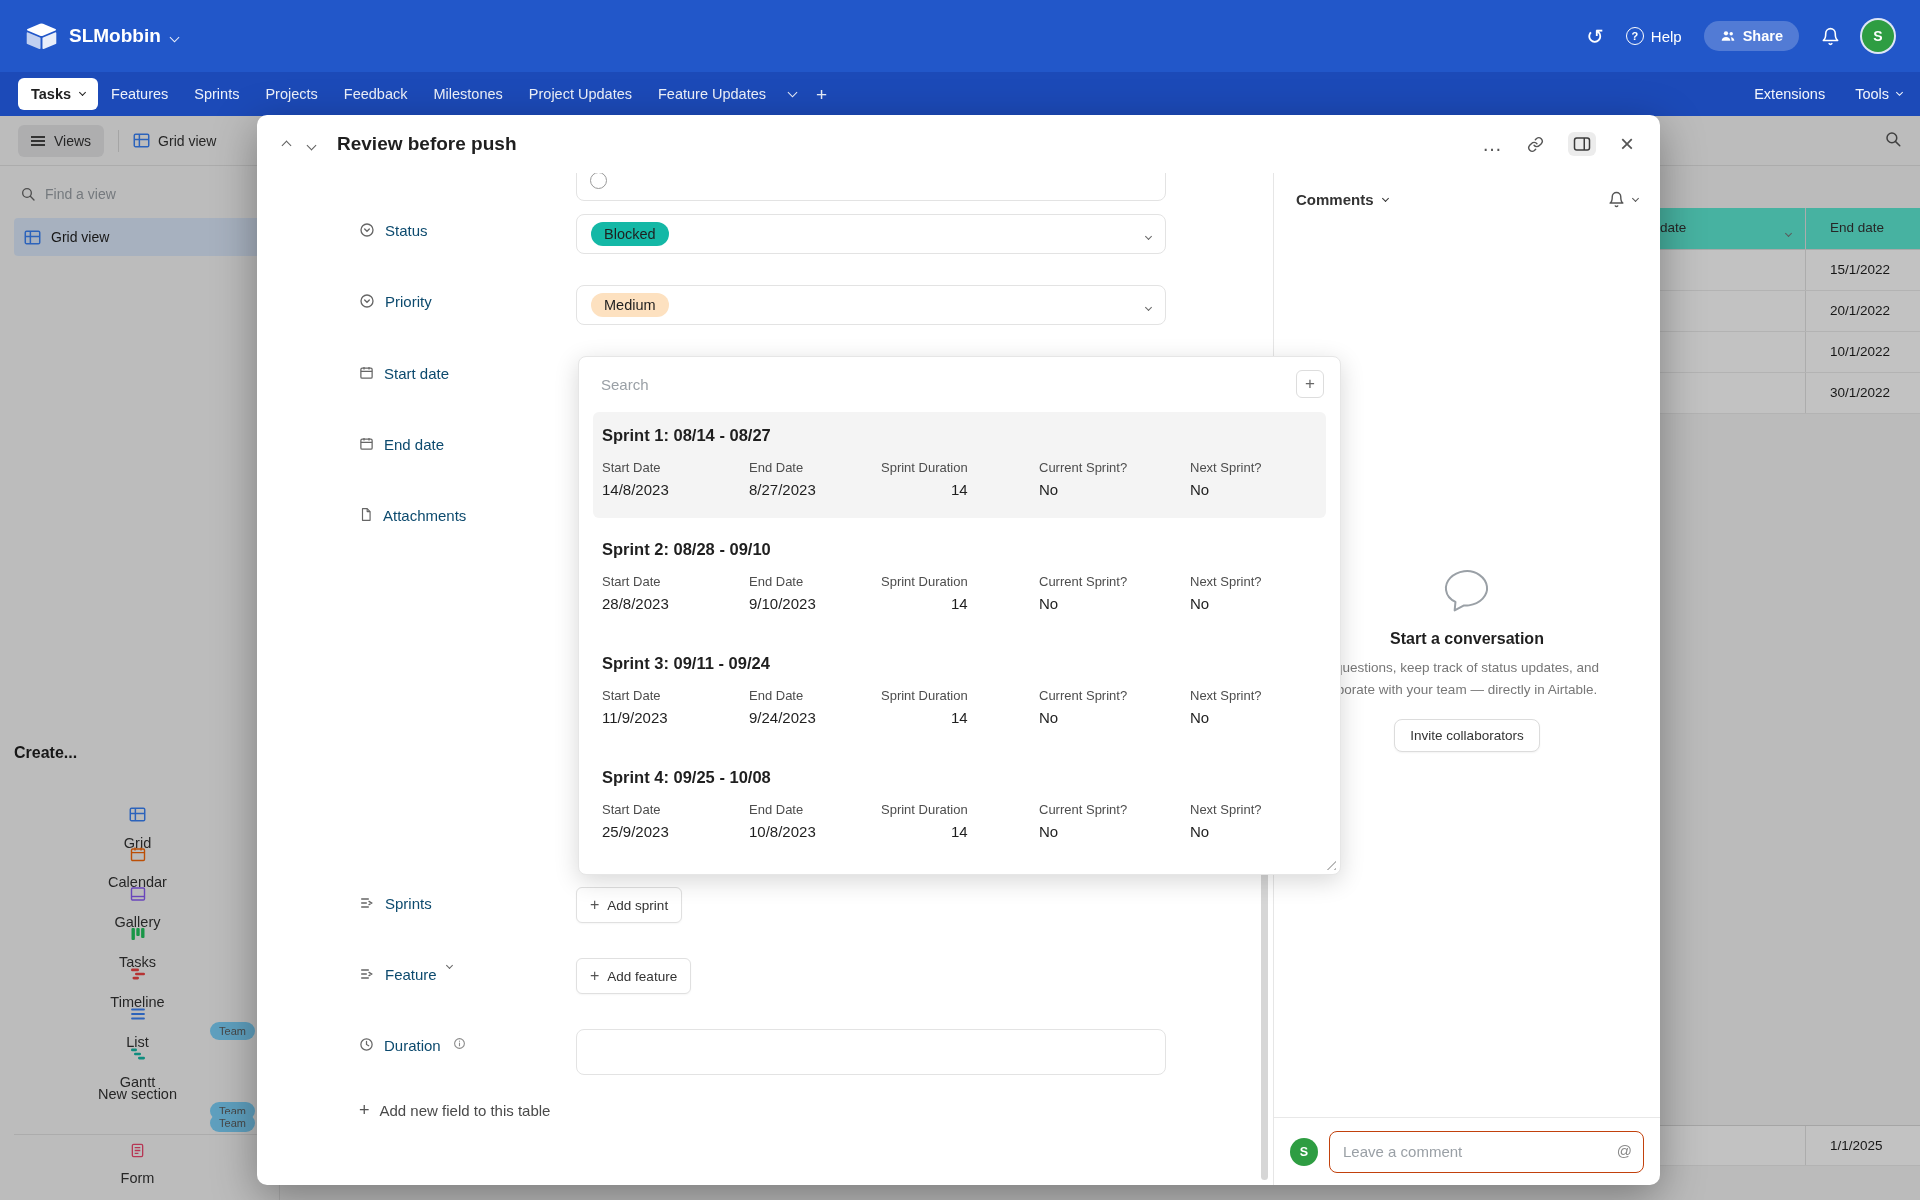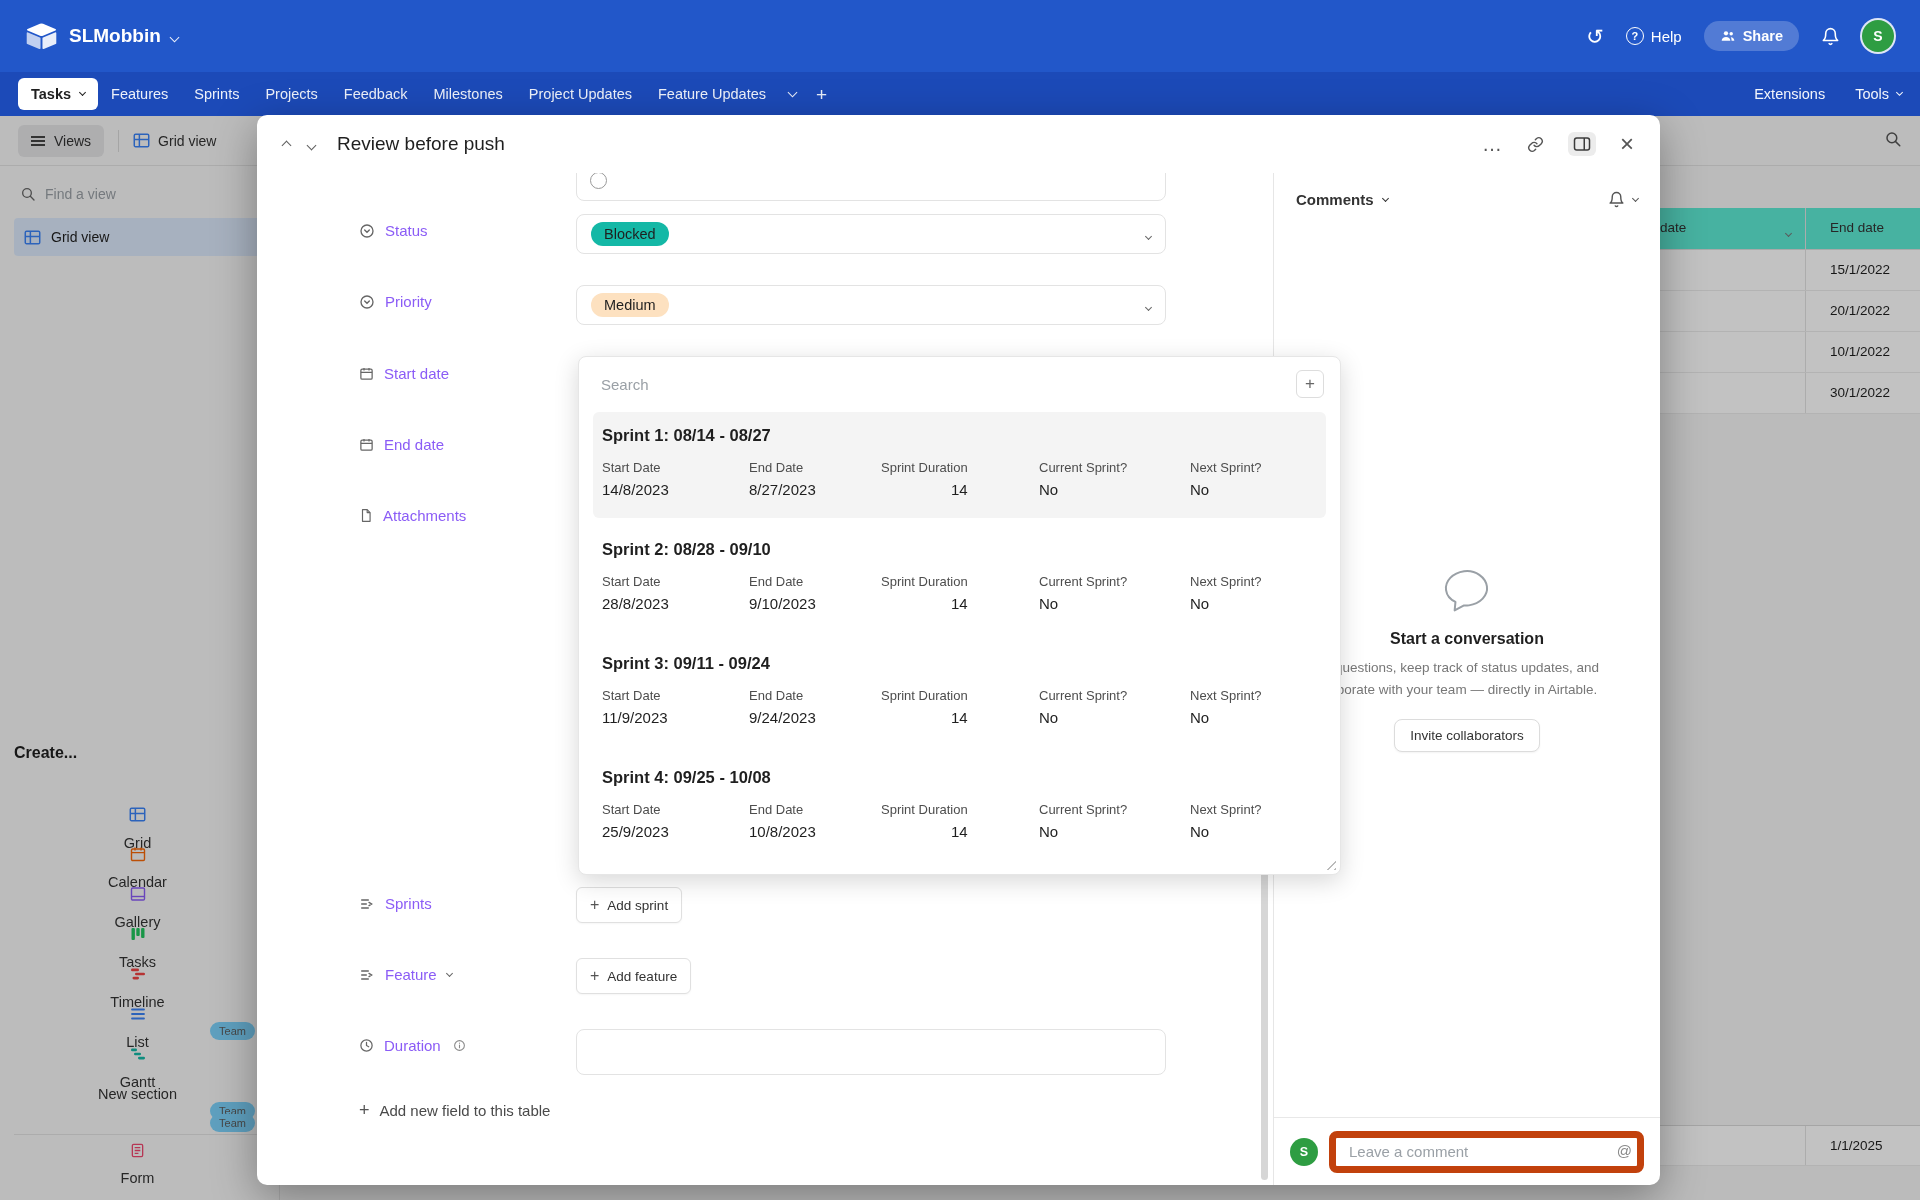--- a/index.html
+++ b/index.html
@@ -70,33 +70,33 @@
   .bgt-bottom { position:absolute; left:0; right:0; top:917px; height:41px; background:#fff; border-top:1px solid #d9d9d9; border-bottom:1px solid #ececec; font-size:13.5px; }
   .bgt-header .hchev { position:absolute; left:246px; top:16px; color:#777; }
 
   
   .overlay { position:absolute; left:0; top:116px; right:0; bottom:0; background:rgba(0,0,0,.24); z-index:50; }
 
   
   .modal { position:absolute; left:257px; top:115px; width:1403px; height:1070px; background:#fff; border-radius:10px; box-shadow:0 12px 44px rgba(0,0,0,.35); z-index:100; }
   .modal-header { position:absolute; left:0; top:0; right:0; height:58px; display:flex; align-items:center; padding:0 26px; }
   .nav-chevs { display:flex; align-items:center; gap:18px; color:#5f5f5f; }
-  .modal-title { font-size:19px; font-weight:normal; margin-left:22px; }
+  .modal-title { font-size:19px; font-weight:bold; margin-left:22px; }
   .modal-header-right { margin-left:auto; display:flex; align-items:center; gap:24px; color:#555; }
   .more-glyph { font-size:20px; letter-spacing:1px; line-height:0.4; }
   .panel-toggle { background:#ececec; border-radius:6px; padding:4px 5px; color:#3c3c3c; display:flex; }
   .close-glyph { font-size:24px; line-height:1; color:#555; }
 
   .modal-body { position:absolute; left:0; top:58px; right:0; bottom:0; overflow:hidden; }
   .left-area { position:absolute; left:0; top:0; width:1016px; bottom:0; }
 
   .partial-field { position:absolute; left:319px; top:-18px; width:590px; height:46px; border:1px solid #e3e3e3; border-radius:8px; }
   .partial-field .pcircle { position:absolute; left:13px; top:16px; width:17px; height:17px; border:1.6px solid #999; border-radius:50%; }
 
-  .field-label { position:absolute; left:102px; display:flex; align-items:center; gap:10px; font-size:15px; color:#8b5cf6; }
+  .field-label { position:absolute; left:102px; display:flex; gap:10px; font-size:15px; color:#0c4a6e; }
   .field-label .ficon { color:#666; display:flex; }
   .selectbox { position:absolute; left:319px; width:590px; height:40px; border:1px solid #e3e3e3; border-radius:8px; display:flex; align-items:center; padding:0 14px; }
   .selectbox .schev { margin-left:auto; color:#666; }
   .pill { font-size:14.5px; padding:4px 13px; border-radius:13px; color:#1f1f1f; }
   .pill.blocked { background:#14b8a6; }
   .pill.medium { background:#fde1c0; }
   .addbtn { position:absolute; left:319px; height:36px; display:flex; align-items:center; gap:8px; border:1px solid #e0e0e0; border-radius:6px; background:#fff; padding:0 13px; font-size:13.5px; color:#333; box-shadow:0 1px 2px rgba(0,0,0,.04); }
   .addbtn .plus { font-size:16px; color:#555; line-height:1; }
   .dur-input { position:absolute; left:319px; top:856px; width:590px; height:46px; border:1px solid #e3e3e3; border-radius:8px; padding:0 14px; font-size:15px; }
   .addfield { position:absolute; left:102px; top:927px; display:flex; align-items:center; gap:10px; font-size:15px; color:#4a4a4a; }
@@ -126,21 +126,21 @@
   .ph-right { margin-left:auto; display:flex; align-items:center; gap:8px; color:#555; }
   .empty-state { position:absolute; left:0; right:0; top:395px; text-align:center; }
   .empty-bubble { display:inline-block; transform:rotate(-8deg); color:#9aa0a6; }
   .empty-title { font-size:16px; font-weight:bold; margin-top:14px; color:#1f1f1f; }
   .empty-line { font-size:13.5px; color:#777; margin-top:7px; white-space:nowrap; }
   .empty-line.first { margin-top:12px; }
   .invite-btn { display:inline-block; margin-top:22px; border:1px solid #dcdcdc; border-radius:8px; background:#fff; padding:8px 15px; font-size:13.5px; color:#333; box-shadow:0 1px 2px rgba(0,0,0,.05); }
   .composer { position:absolute; left:0; right:0; bottom:0; height:68px; border-top:1px solid #e8e8e8; display:flex; align-items:center; padding:0 16px; gap:11px; }
   .composer .avatar { width:28px; height:28px; font-size:12.5px; box-shadow:none; }
   .composer-inputwrap { position:relative; flex:1; }
-  .composer-inputwrap input { width:100%; height:42px; border:7px solid #c2410c; border-radius:8px; padding:0 36px 0 13px; font-size:15px; }
+  .composer-inputwrap input { width:100%; height:42px; border:1px solid #c2410c; border-radius:8px; padding:0 36px 0 13px; font-size:15px; }
   .at-glyph { position:absolute; right:12px; top:11px; color:#8a8a8a; font-size:15px; }
 </style>
 </head>
 <body>
 
 <div class="topbar">
   <span style="display:flex;">
     <svg viewBox="0 0 24 20" width="31" height="26">
         <path fill="#fff" d="M10.8.6 1.2 4.6c-.53.22-.53.98 0 1.2l9.65 4a3.1 3.1 0 0 0 2.3 0l9.65-4c.53-.22.53-.98 0-1.2L13.2.6a3.1 3.1 0 0 0-2.4 0z"></path>
         <path fill="#fff" opacity=".9" d="M12.75 11.8v7.6c0 .5.5.84.96.65l9.3-3.86a.7.7 0 0 0 .44-.65V7.94a.7.7 0 0 0-.96-.65l-9.3 3.86a.7.7 0 0 0-.44.65z"></path>

